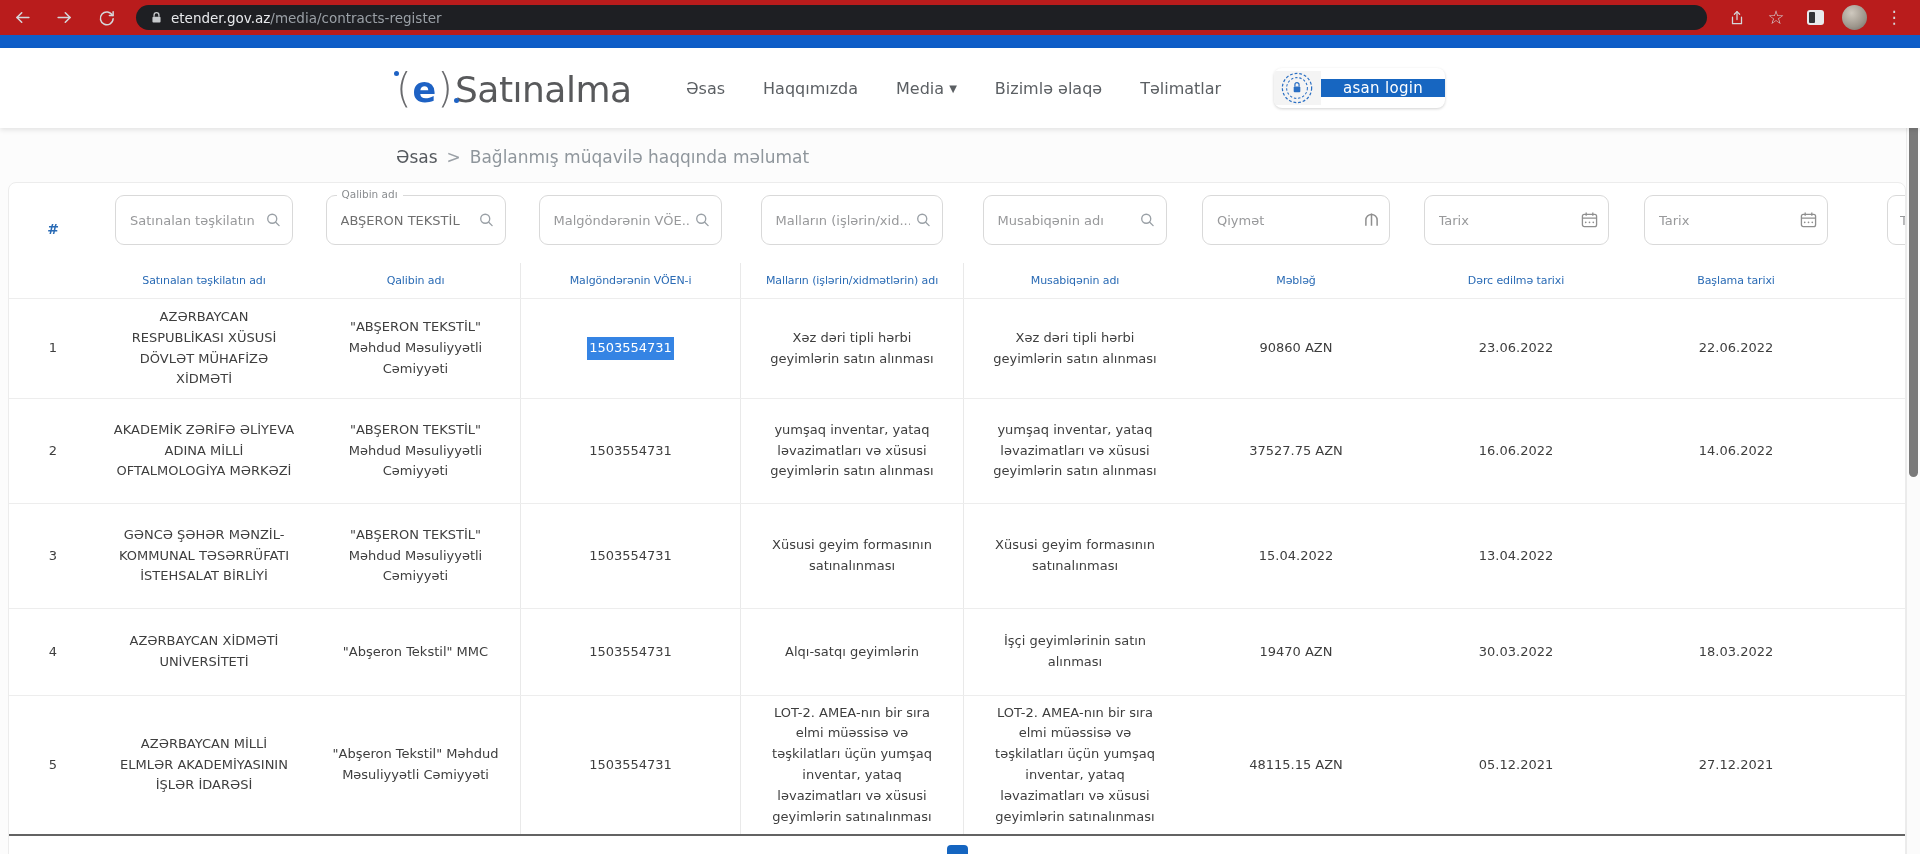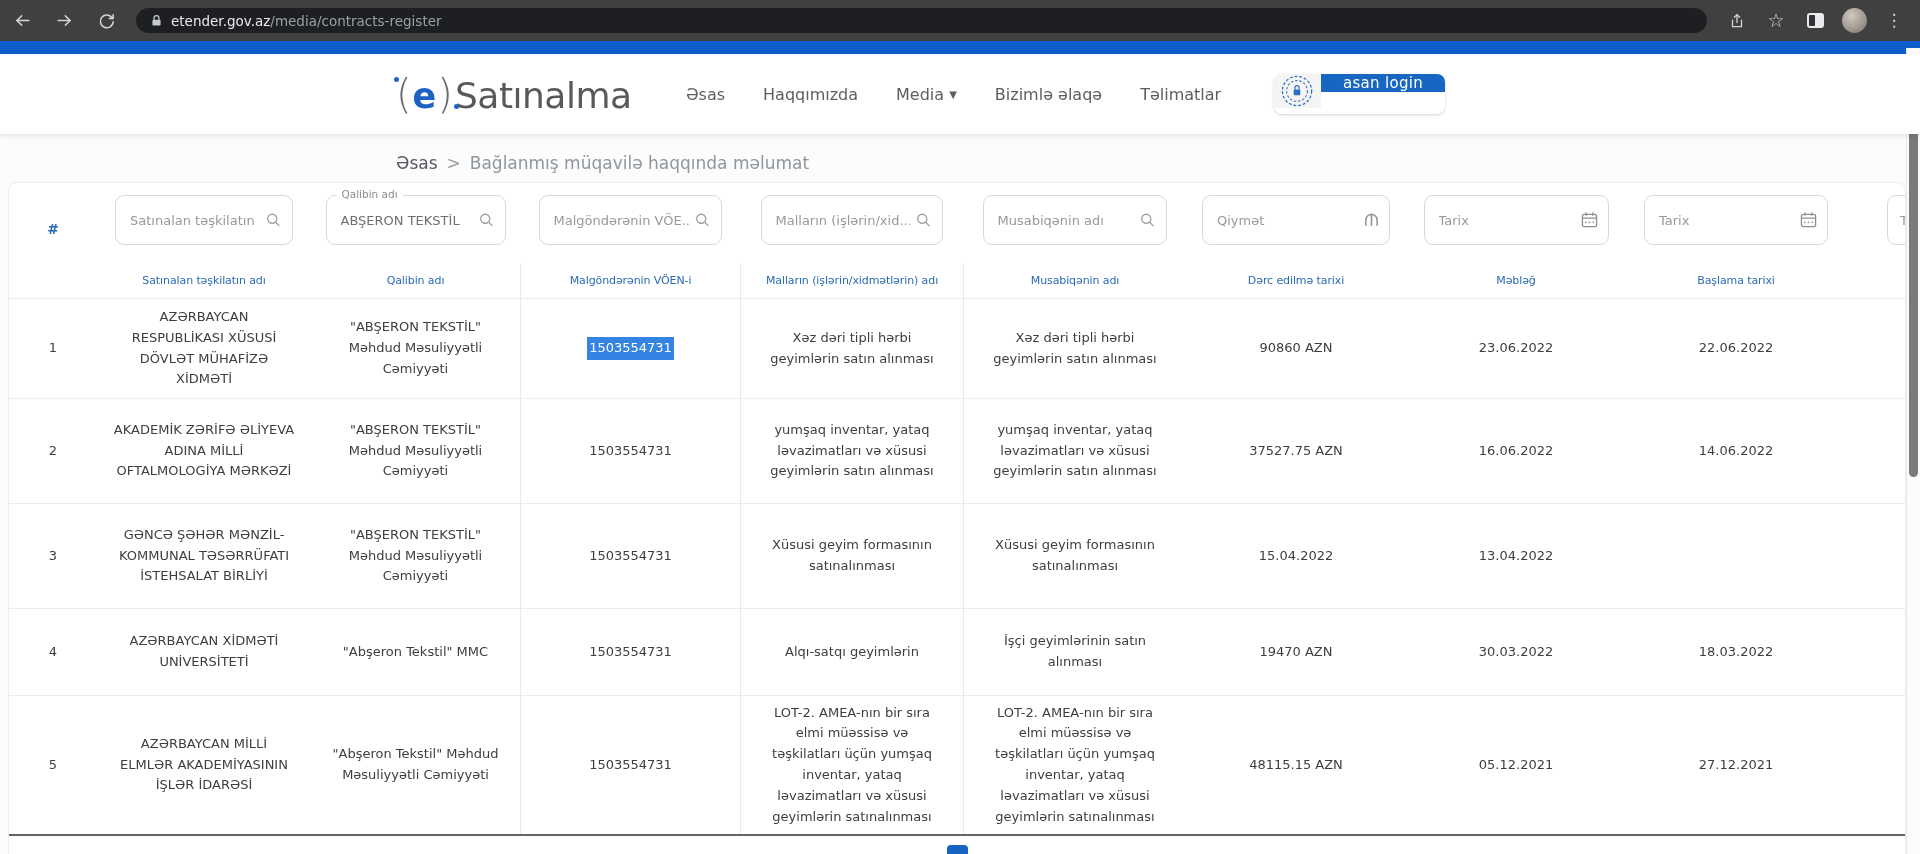--- a/index.html
+++ b/index.html
@@ -1,20 +1,20 @@
 <!DOCTYPE html>
 <html><head>
 <meta charset="utf-8">
 <style>
   * { margin:0; padding:0; box-sizing:border-box; }
   html,body { width:1920px; height:854px; overflow:hidden; background:#fcfcfc;
               font-family:"DejaVu Sans", sans-serif; }
 
   
-  .toolbar { height:41px; background:#404040; display:flex; align-items:center;
+  .toolbar { height:35px; background:#b91c1c; display:flex; align-items:center;
              padding:0 10px 0 10px; gap:18px; }
   .tb-btn { display:flex; align-items:center; justify-content:center; width:24px; height:24px;
             border-radius:50%; flex:none; cursor:pointer; }
   .urlbar { flex:1; height:25px; background:#1e1f23; border-radius:13px; display:flex;
             align-items:center; gap:8px; padding:0 14px; min-width:0; }
   .url-host { color:#e8eaed; font-size:13.5px; }
   .url-path { color:#9aa0a6; font-size:13.5px; }
   .tb-right { display:flex; align-items:center; gap:15px; flex:none; padding-right:4px; }
   .glyph { color:#d5d7da; font-size:19px; line-height:1; }
   .panel-icon { width:17px; height:15px; background:#e8eaed; border-radius:3px;
@@ -35,21 +35,21 @@
   .logo .paren { font-size:40px; font-weight:300; color:#6a6b6e; }
   .logo .e { font-size:35px; font-weight:700; color:#1e62c4; margin:0 1px; }
   .logo .word { font-size:36px; font-weight:500; color:#58595b; letter-spacing:-0.5px; margin-left:2px; }
   .logo .dot { position:absolute; width:5px; height:5px; border-radius:50%; background:#1e62c4; }
   .logo .dot.d1 { left:-2px; top:6px; }
   .logo .dot.d2 { left:58px; bottom:8px; }
   .mainnav { display:flex; align-items:center; gap:38px; margin-left:40px; }
   .navitem { font-size:16px; color:#5b5f63; cursor:pointer; white-space:nowrap; display:flex;
              align-items:center; gap:5px; }
   .caret { font-size:10px; color:#5b5f63; }
-  .asan { margin-left:auto; height:40px; display:flex; align-items:flex-start; cursor:pointer;
+  .asan { margin-left:auto; height:40px; display:flex; align-items:center; cursor:pointer;
           border-radius:8px; box-shadow:0 1px 3px rgba(0,0,0,.18); overflow:hidden; }
   .asan-ico { width:47px; background:#f4f4f4; display:flex; align-items:center; justify-content:center; }
   .asan-txt { background:#1766c1; color:#fff; font-size:15px; display:flex; align-items:center;
               padding:0 22px; letter-spacing:.3px; }
 
   
   .crumbs { margin-left:396px; padding-top:19px; font-size:17px; display:flex; gap:9px;
             align-items:center; }
   .crumb-home { color:#55595e; cursor:pointer; }
   .crumb-sep { color:#9aa0a6; }
@@ -306,22 +306,22 @@
     </div>
   </div>
 
   <div class="grid thead">
     <div class="th"></div>
     <div class="th">Satınalan təşkilatın adı</div>
     <div class="th">Qalibin adı</div>
     <div class="th bl">Malgöndərənin VÖEN-i</div>
     <div class="th bl">Malların (işlərin/xidmətlərin) adı</div>
     <div class="th bl">Musabiqənin adı</div>
+    <div class="th">Məbləğ</div>
     <div class="th">Dərc edilmə tarixi</div>
-    <div class="th">Məbləğ</div>
     <div class="th">Başlama tarixi</div>
     <div class="th"></div>
   </div>
 
   <div class="grid trow r1">
     <div class="td">1</div>
     <div class="td">AZƏRBAYCAN RESPUBLİKASI XÜSUSİ DÖVLƏT MÜHAFİZƏ XİDMƏTİ</div>
     <div class="td">"ABŞERON TEKSTİL" Məhdud Məsuliyyətli Cəmiyyəti</div>
     <div class="td bl">
         <span class="sel">1503554731</span>

